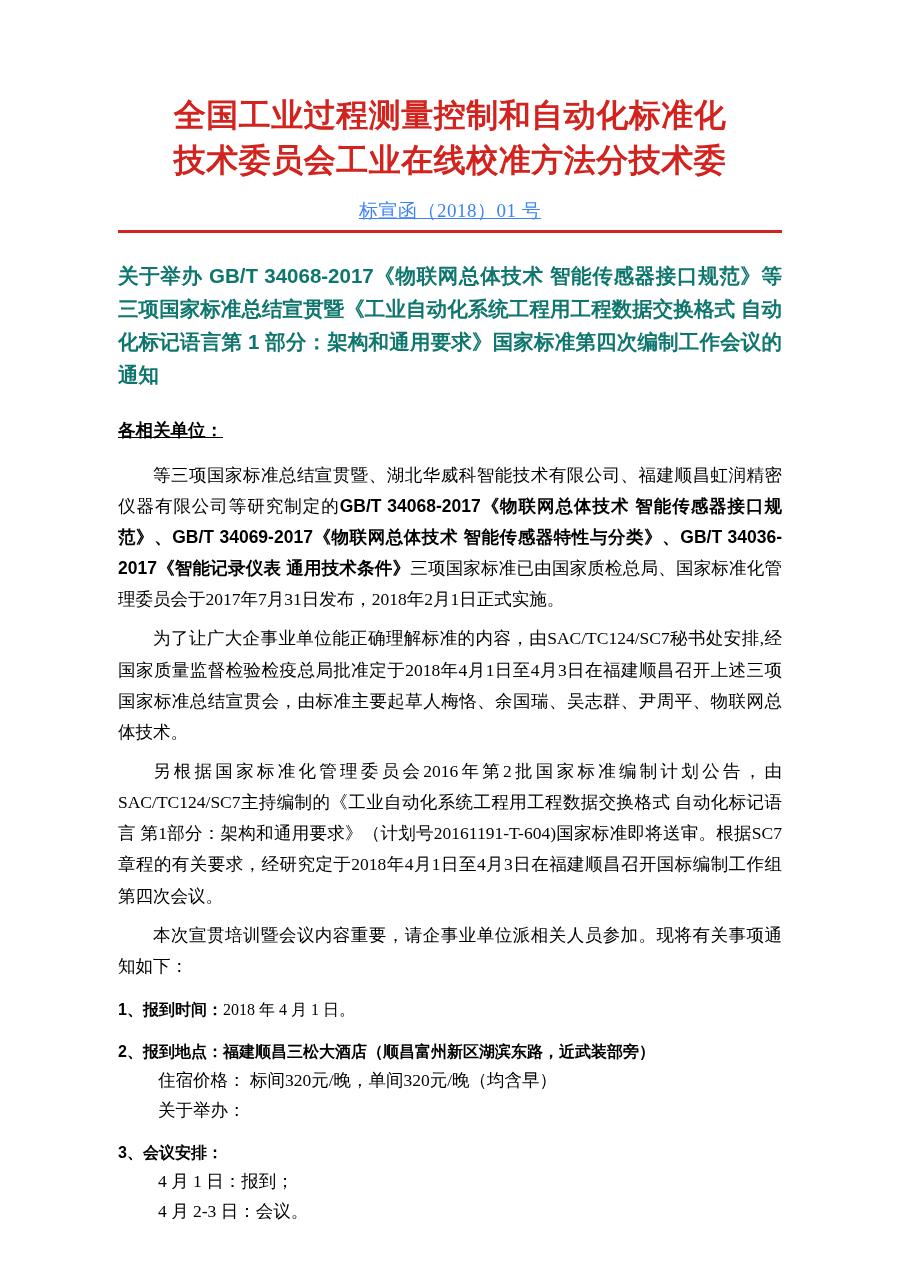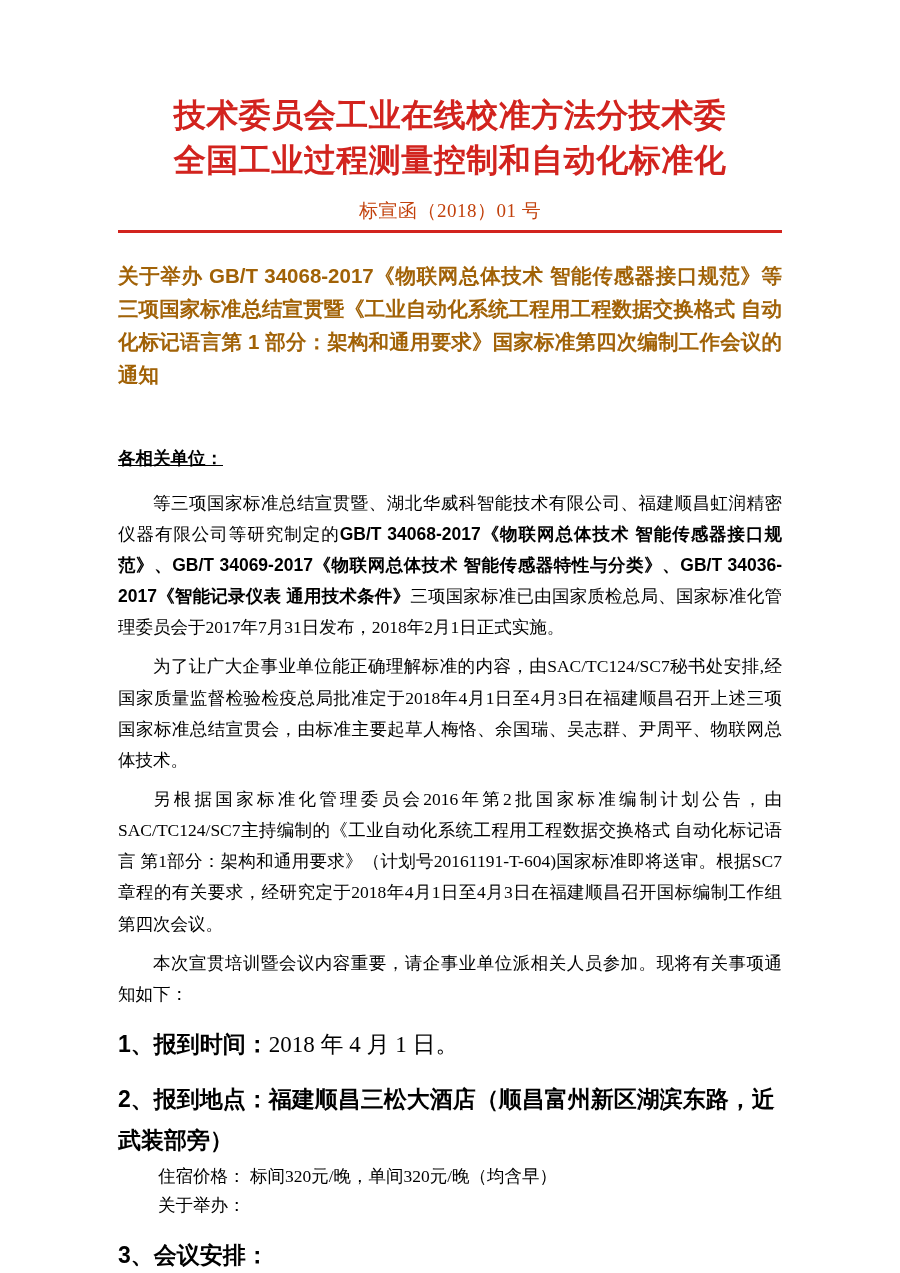--- a/index.html
+++ b/index.html
@@ -34,83 +34,84 @@
     padding: 18px 0 0 0;
   }
   .letterhead .ln {
     display: block;
     white-space: nowrap;
   }
   .doc-number {
     text-align: center;
     font-family: "Liberation Serif", serif;
     font-size: 19px;
-    color: #c2410c;
+    color: #3b82f6;
     margin-top: 14px;
     margin-bottom: 6px;
     letter-spacing: 0.5px;
+    text-decoration: underline;
   }
   .red-rule {
     height: 3px;
     background: #d2231e;
     width: 100%;
     margin: 0 0 26px 0;
   }
   
   .doc-title {
     font-family: "Liberation Sans", sans-serif;
     font-weight: bold;
     font-size: 20.5px;
     line-height: 1.62;
     text-align: justify;
     text-justify: inter-ideograph;
-    color: #a16207;
-    margin-bottom: 54px;
+    color: #0f766e;
+    margin-bottom: 26px;
   }
   
   .salutation {
     font-family: Liberation Serif, serif;
     font-weight: bold;
     font-size: 17.5px;
     text-decoration: underline;
     margin-bottom: 18px;
   }
   p.body {
     font-size: 17.5px;
     line-height: 1.78;
     text-align: justify;
     text-justify: inter-ideograph;
     margin: 0 0 8px 0;
     text-indent: 2em;
   }
   .b { font-family: "Liberation Sans", sans-serif; font-weight: bold; }
   
   .item {
-    font-size: 23px;
+    font-size: 16px;
     line-height: 1.75;
     margin: 14px 0 0 0;
   }
   .item .lead {
     font-family: "Liberation Sans", sans-serif;
     font-weight: bold;
   }
   .sub {
     font-size: 17.5px;
     line-height: 1.7;
     margin-left: 40px;
   }
 </style>
 </head>
 <body>
 
 <div class="page">
 
   <div class="letterhead">
+    <span class="ln">全国工业过程测量控制和自动化标准化</span>
     <span class="ln">技术委员会工业在线校准方法分技术委</span>
-    <span class="ln">全国工业过程测量控制和自动化标准化</span>
   </div>
 
   <div class="doc-number">标宣函（2018）01 号</div>
   <div class="red-rule"></div>
 
   <div class="doc-title">关于举办 GB/T 34068-2017《物联网总体技术  智能传感器接口规范》等三项国家标准总结宣贯暨《工业自动化系统工程用工程数据交换格式  自动化标记语言第 1 部分：架构和通用要求》国家标准第四次编制工作会议的通知</div>
 
   <div class="salutation">各相关单位：</div>
 
   <div id="paragraph-host">

